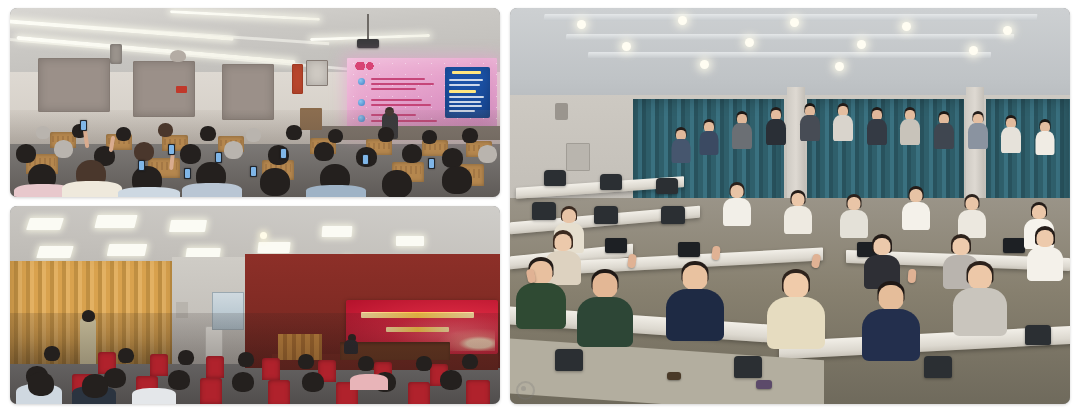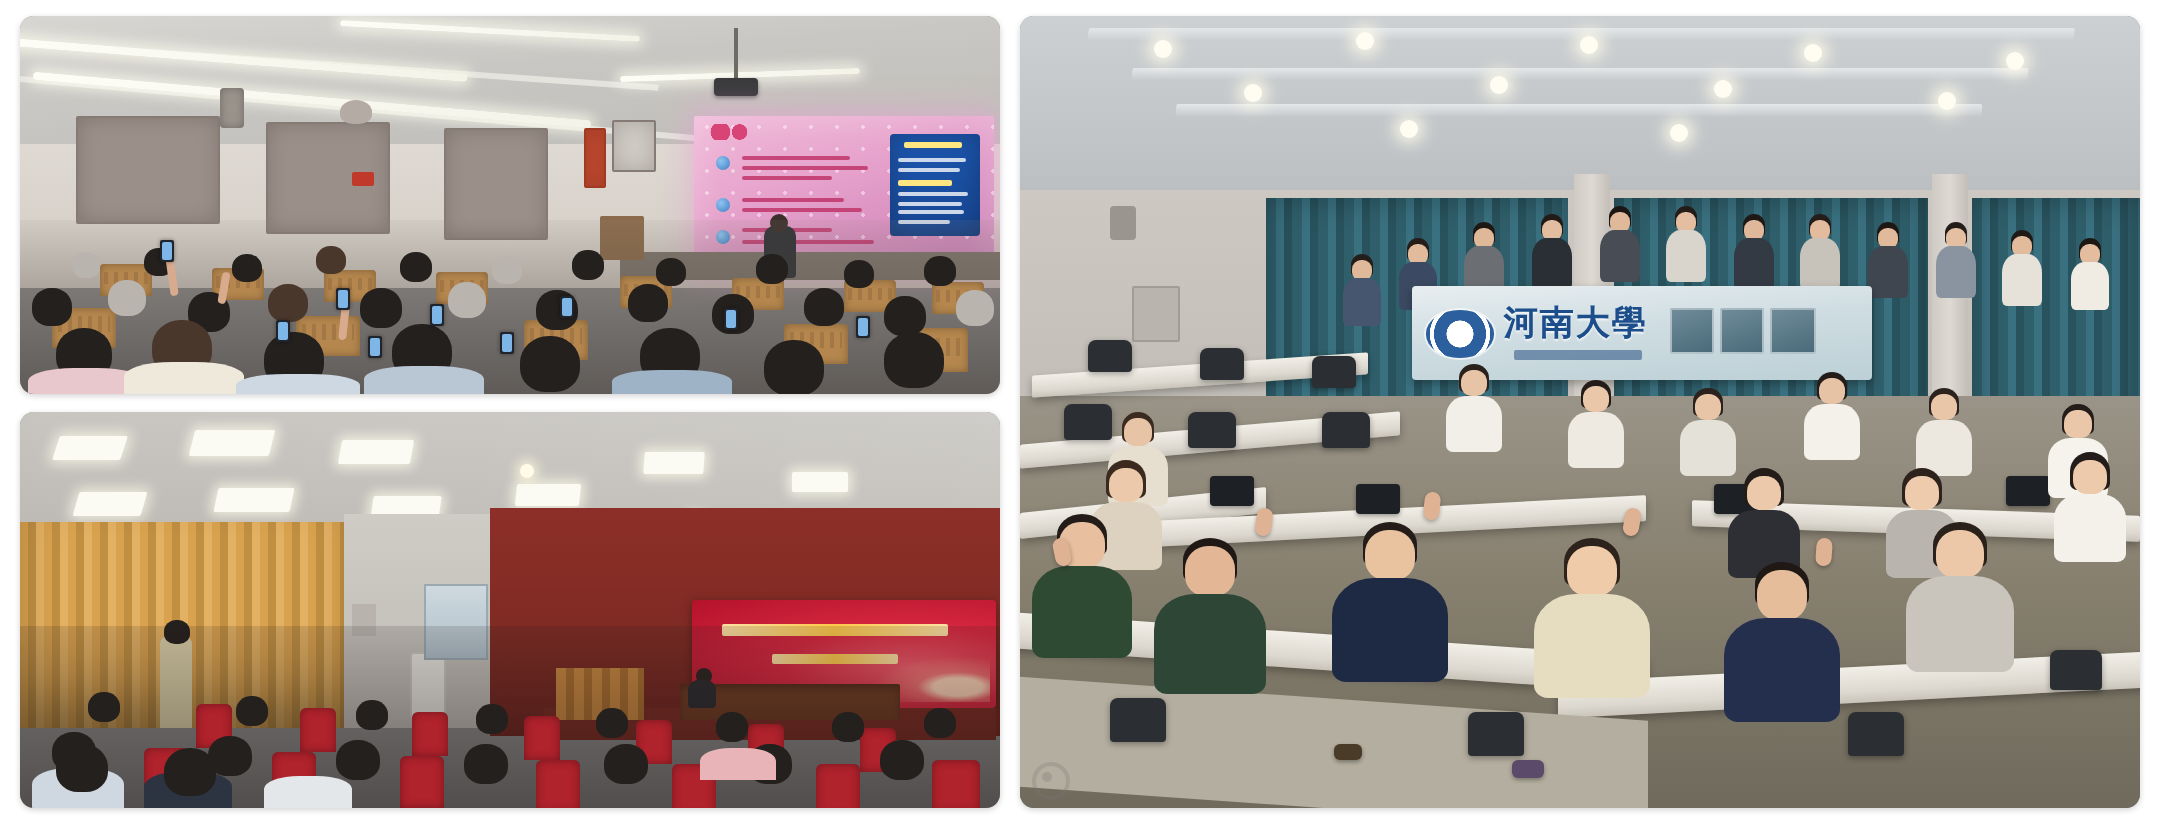--- a/index.html
+++ b/index.html
@@ -487,29 +487,20 @@
           <div class="p-hair" style="top:0;width:11px;height:11px;background:#241d1a;"></div>
           <div class="p-head" style="top:3px;width:10px;height:10px;background:#e0b99b;"></div>
           <div class="p-body" style="top:12px;width:19px;height:24px;background:#46566e;"></div>
         </div>
         <div class="person" style="left:93%;top:28%;width:5%;height:14%;">
           <div class="p-hair" style="top:0;width:11px;height:11px;background:#1d1714;"></div>
           <div class="p-head" style="top:3px;width:10px;height:10px;background:#e4bda0;"></div>
           <div class="p-body" style="top:12px;width:19px;height:24px;background:#f0ece4;"></div>
         </div>
 
-        <div class="c-banner" style="left:35%;top:34%;width:41%;height:12%;">
-          <div class="c-bn-grass"></div>
-          <div class="c-bn-logo"></div>
-          <div class="c-bn-han">河南大學</div>
-          <div class="c-bn-sub"></div>
-          <div class="c-bn-photo" style="left:56%;"></div>
-          <div class="c-bn-photo" style="left:67%;"></div>
-          <div class="c-bn-photo" style="left:78%;"></div>
-        </div>
 
         <div class="desk" style="left:12%;top:62%;width:44%;height:13px;transform:skewY(-3deg);"></div>
         <div class="desk" style="left:60%;top:62%;width:40%;height:13px;transform:skewY(2deg);"></div>
         <div class="monitor" style="left:17%;top:58%;width:22px;height:15px;"></div>
         <div class="monitor" style="left:30%;top:59%;width:22px;height:15px;"></div>
         <div class="monitor" style="left:62%;top:59%;width:22px;height:15px;"></div>
         <div class="monitor" style="left:88%;top:58%;width:22px;height:15px;"></div>
 
         <div class="person" style="left:37%;top:44%;width:7%;height:16%;">
           <div class="p-hair" style="top:0;width:15px;height:14px;background:#2a211c;"></div>

